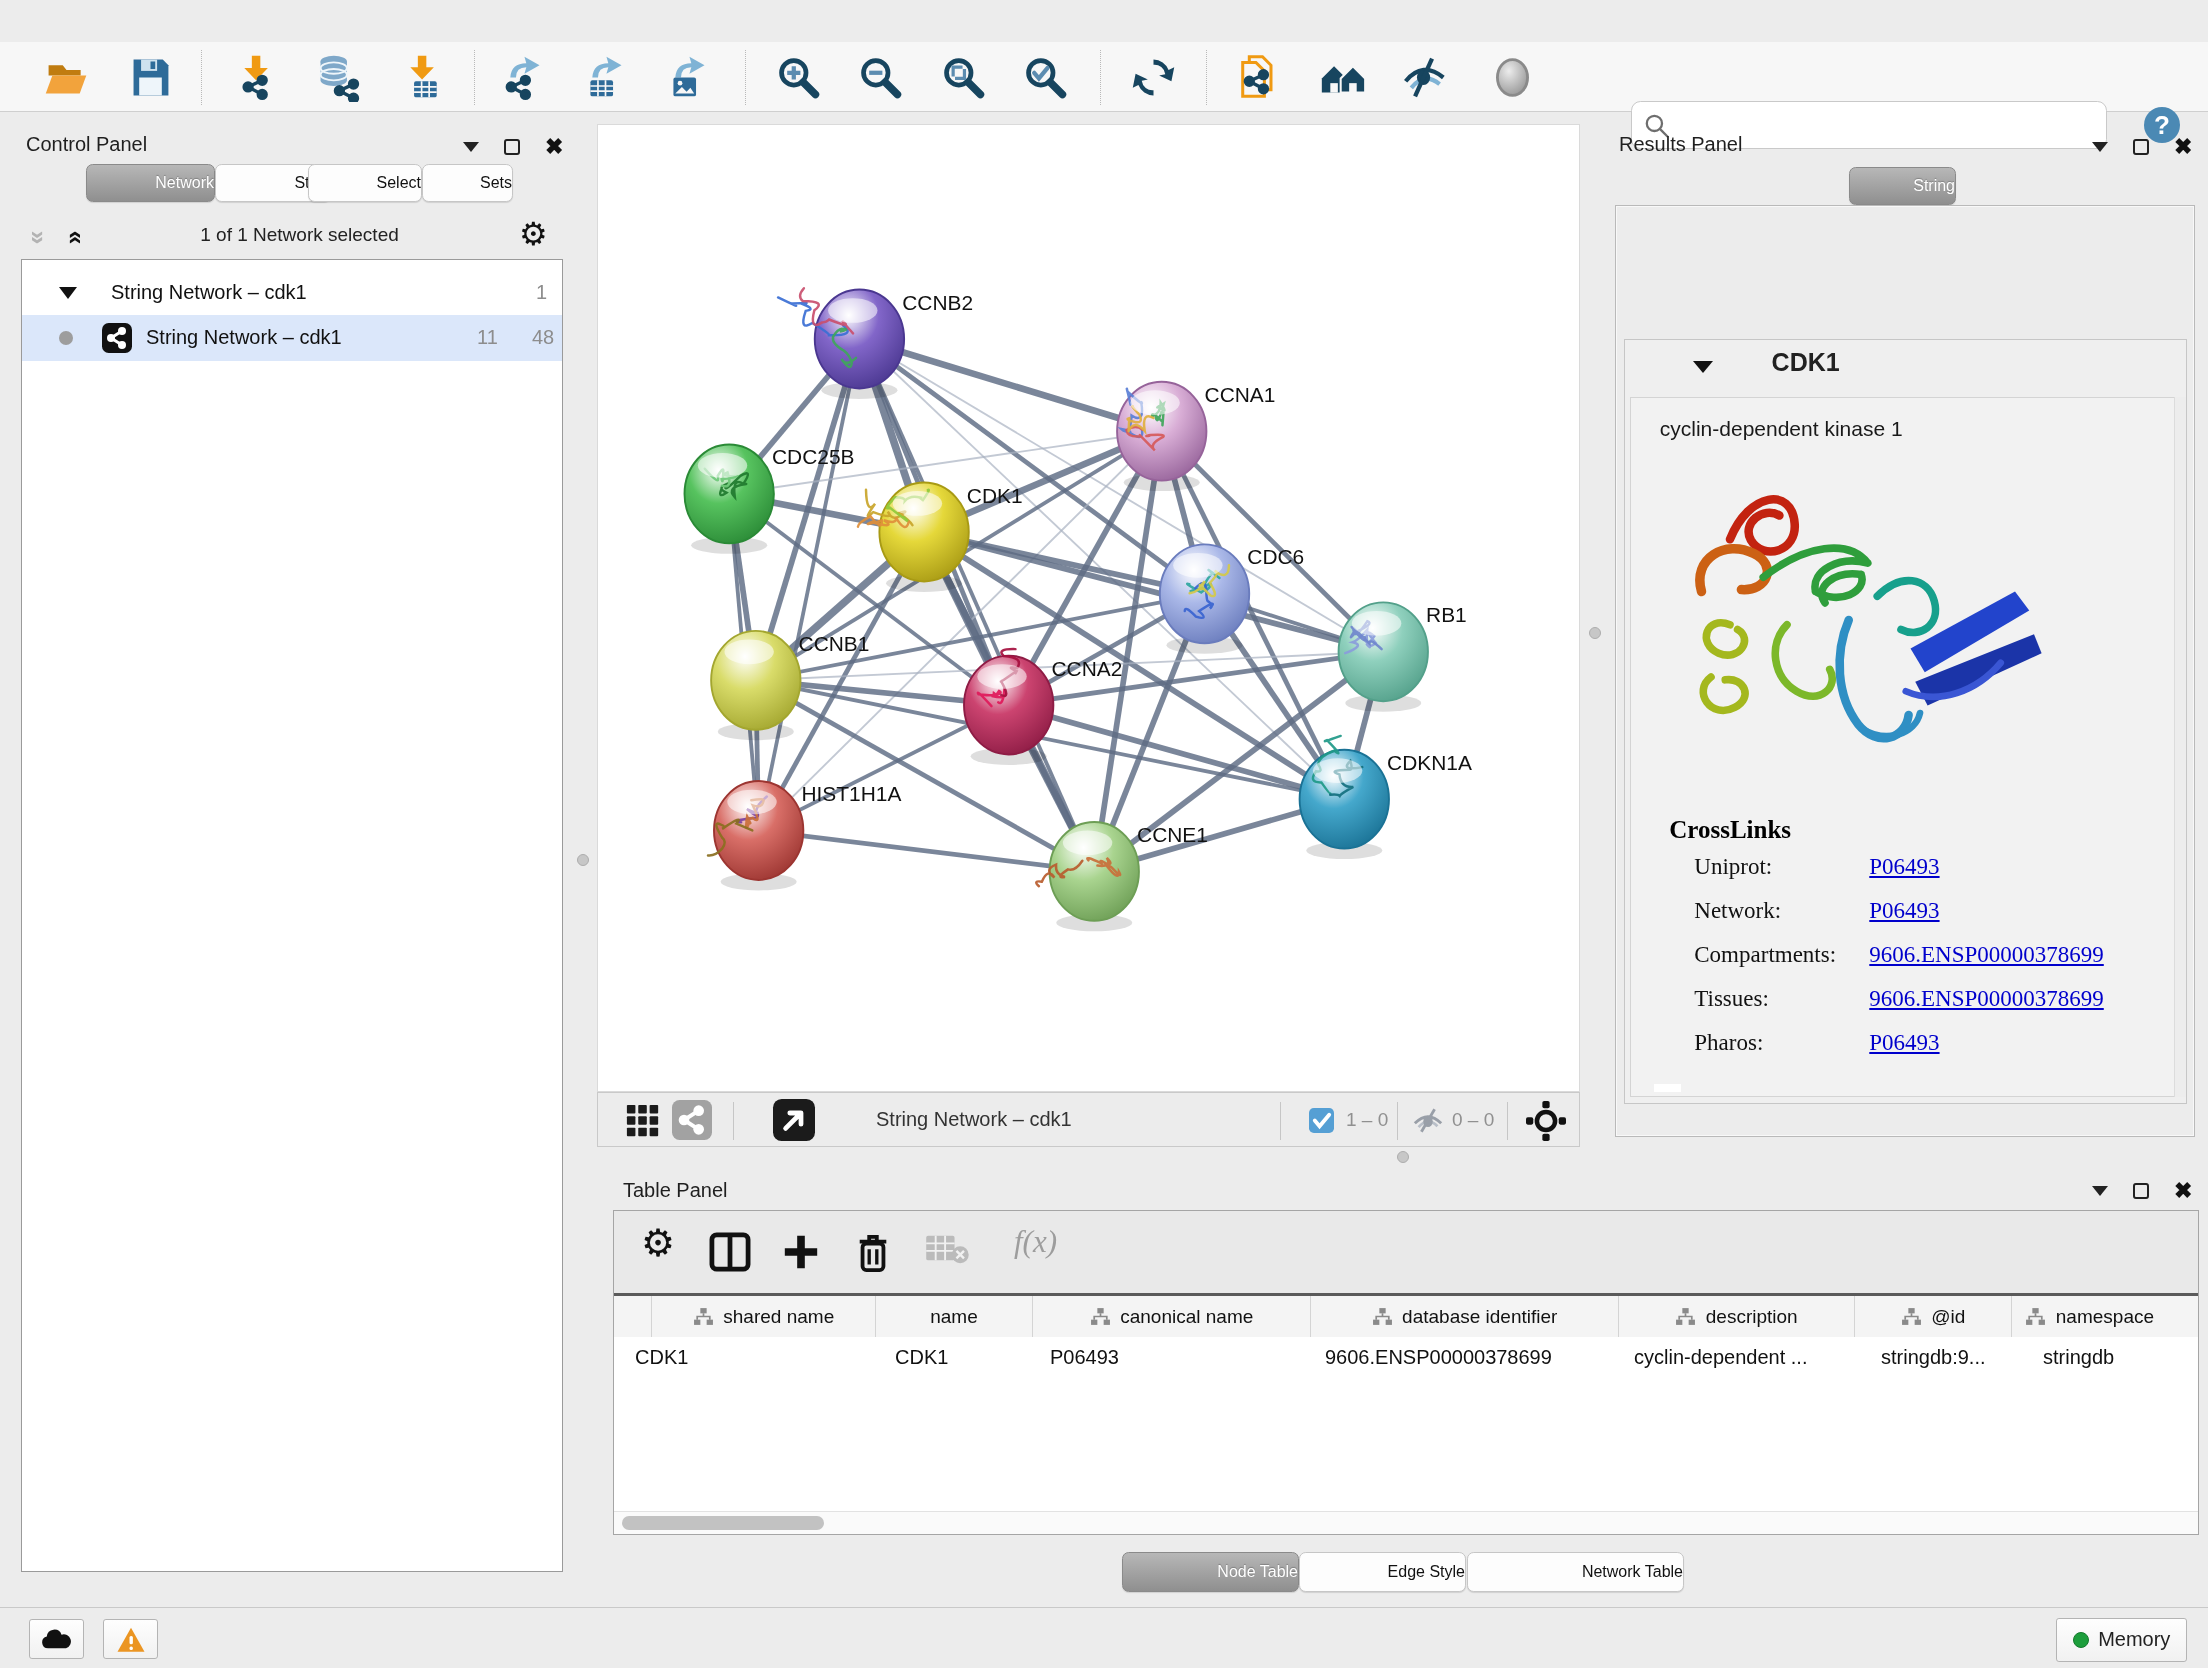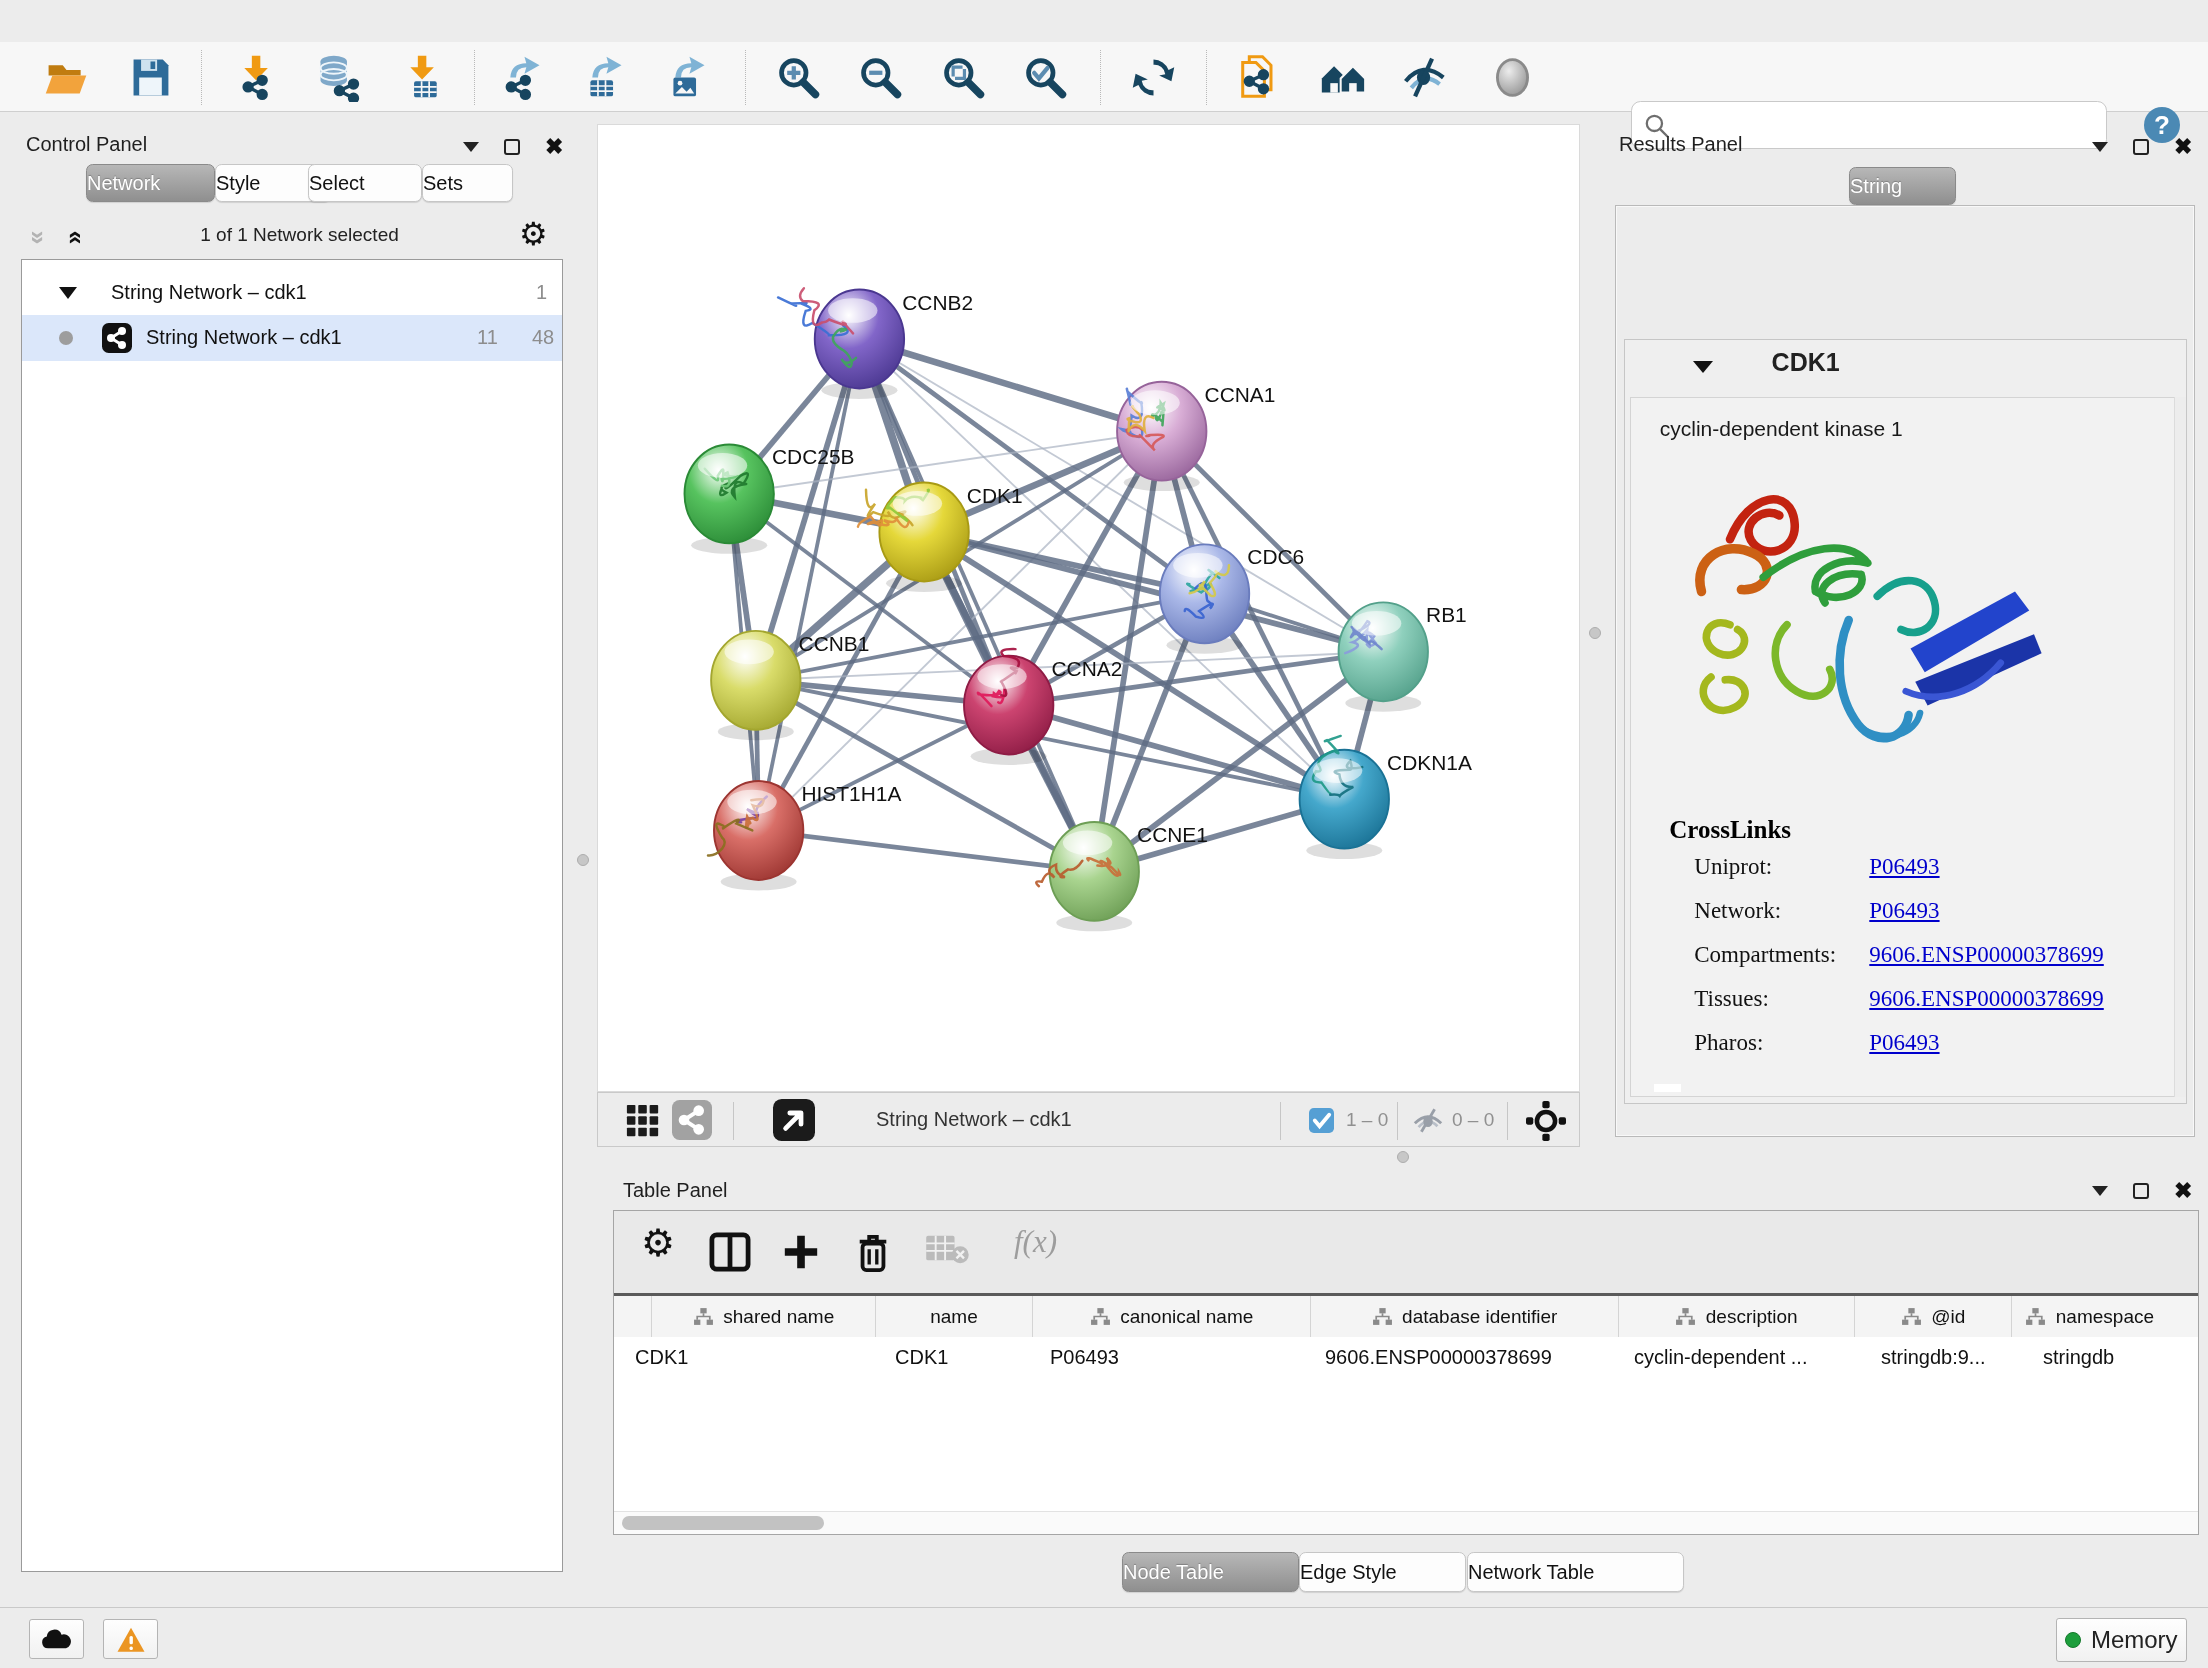--- a/index.html
+++ b/index.html
@@ -27,21 +27,21 @@
   #help-btn { left:2144px; top:65px; width:36px; height:36px; border-radius:50%; background:#4b89b4; color:#fff; font-size:26px; font-weight:bold; text-align:center; line-height:36px; cursor:pointer; }
 
   
   .panel-title { font-size:20px; color:#1f1f1f; }
   .win-icons { position:absolute; display:flex; align-items:center; gap:25px; }
   .tri-down { width:0; height:0; border-left:8.6px solid transparent; border-right:8.6px solid transparent; border-top:10.5px solid #222; }
   .sq { width:16px; height:16px; border:2.4px solid #222; border-radius:2.9px; }
   .xx { font-size:22px; font-weight:bold; color:#111; line-height:16px; }
 
   .tab { position:absolute; height:38px; border-radius:6.7px; background:#fdfdfd; border:1px solid #c6c6c6;
-         text-align:left; font-size:20px; line-height:36px; color:#111; cursor:pointer; box-shadow:0 1px 1px rgba(0,0,0,.12); }
+         text-align:right; font-size:16px; line-height:36px; color:#111; cursor:pointer; box-shadow:0 1px 1px rgba(0,0,0,.12); }
   .tab.sel { background:linear-gradient(#b7b7b7,#8f8f8f); color:#fff; border-color:#8a8a8a; text-shadow:0 -1px 1px rgba(0,0,0,.25); }
 
   
   #cp-title { left:26px; top:133px; }
   #cp-tree { left:21px; top:259px; width:542px; height:1313px; background:#fff; border:1.9px solid #9a9a9a; }
   .tree-row { position:absolute; left:0; width:100%; height:46px; }
   .tree-row .lbl { position:absolute; font-size:20px; top:11.4px; color:#111; }
   .tree-num { position:absolute; top:11.4px; font-size:20px; color:#8d8d8d; }
   #row-net { top:9.5px; }
   #row-view { top:55px; background:#dbe7fa; }
@@ -91,21 +91,21 @@
   #tp-row { position:absolute; left:0; top:126px; width:100%; height:42px; background:#fff; }
   .td { position:absolute; top:8.6px; font-size:20px; color:#111; white-space:nowrap; }
   #tp-hscroll { position:absolute; left:0; bottom:0; width:100%; height:23px; background:#fafafa; border-top:1px solid #e2e2e2; }
   #tp-thumb { position:absolute; left:7.6px; top:3.8px; width:202px; height:14.3px; border-radius:7.6px; background:#c2c2c2; }
   .fx { font-family:"Liberation Serif", serif; font-style:italic; font-size:31px; color:#9d9d9d; }
 
   
   #statusbar { left:0; top:1607px; width:2208px; height:61px; background:#ececec; border-top:1px solid #c9c9c9; }
   .st-btn { position:absolute; top:11.4px; height:40px; background:linear-gradient(#fefefe,#f1f1f1); border:1.9px solid #b4b4b4; border-radius:2.9px;
             display:flex; align-items:center; justify-content:center; cursor:pointer; }
-  #memory-btn { left:2056px; top:9.5px; width:131px; height:44px; gap:9.5px; font-size:24px; }
+  #memory-btn { left:2056px; top:9.5px; width:131px; height:44px; gap:9.5px; font-size:20px; }
   .mem-dot { width:16px; height:16px; border-radius:50%; background:#1d9e3c; border:1px solid #147a2c; }
 
   text.node-label { font-size:22px; fill:#111; font-family:"Liberation Sans", sans-serif; }
 </style>
 </head>
 <body>
 
 <div id="root">
 
 

